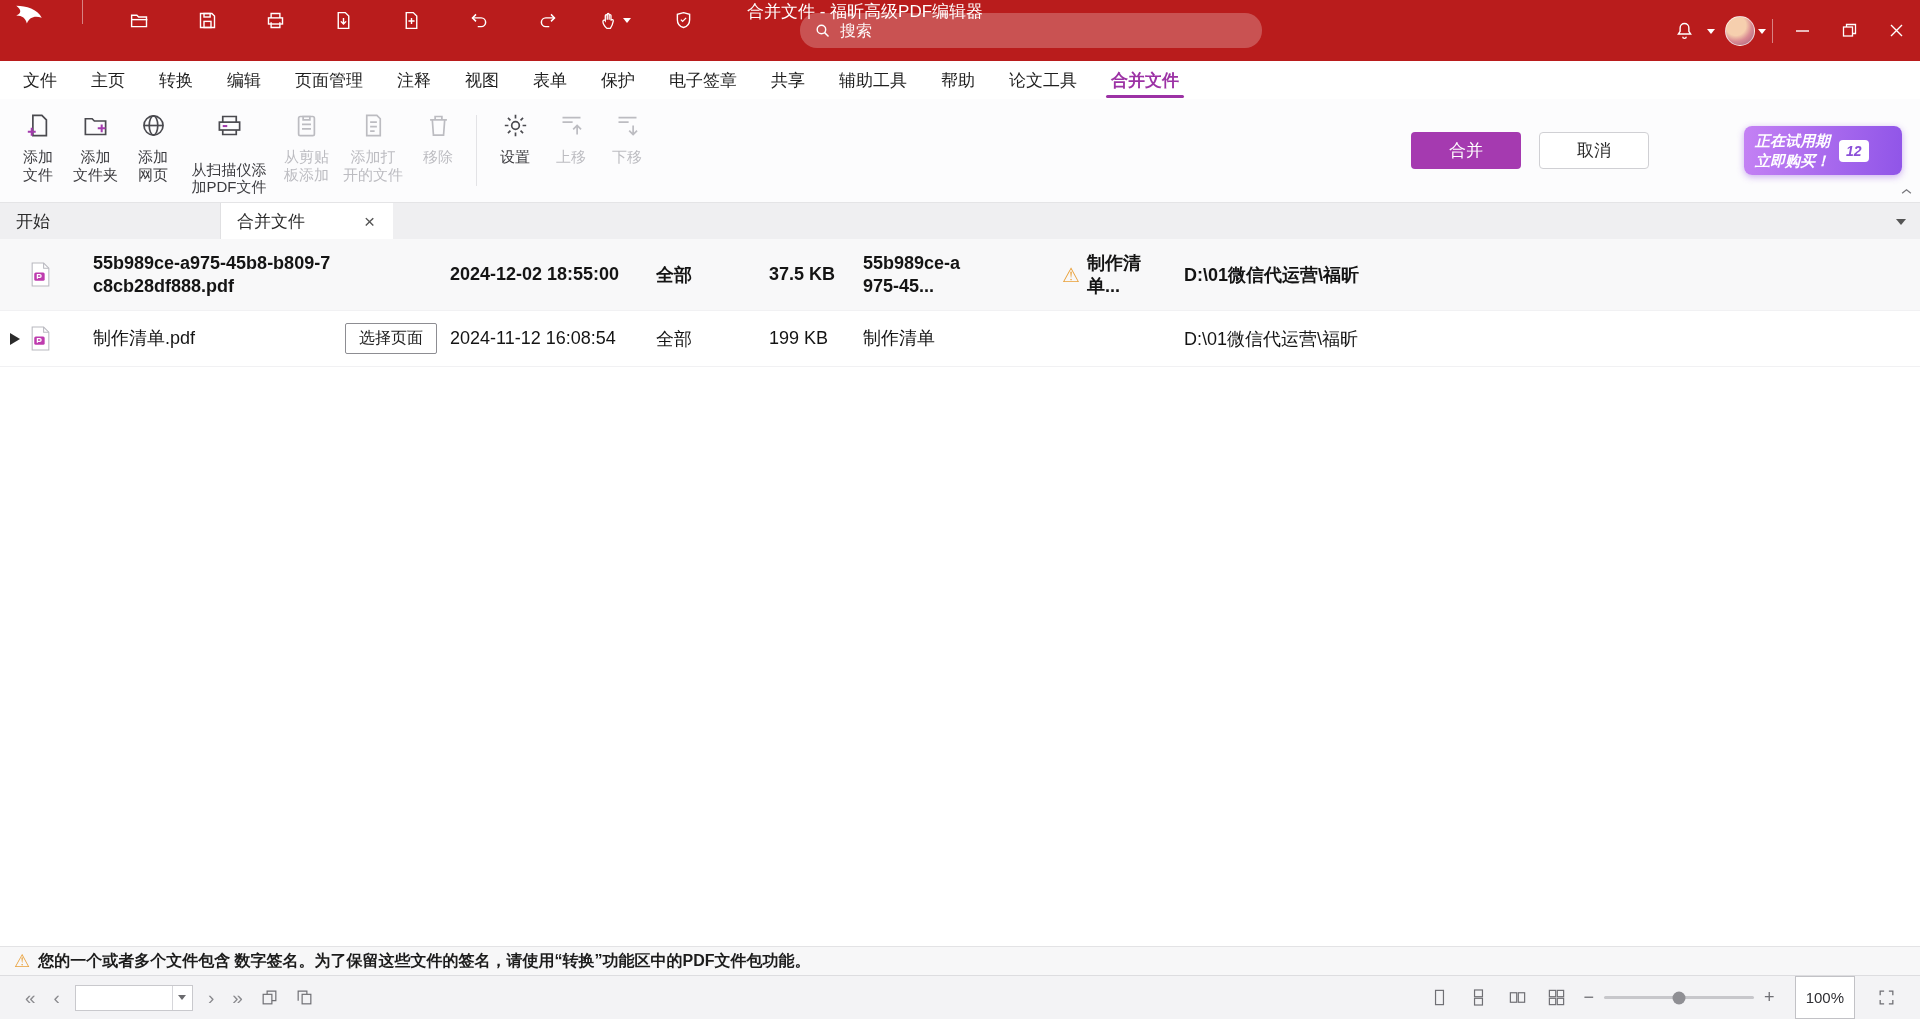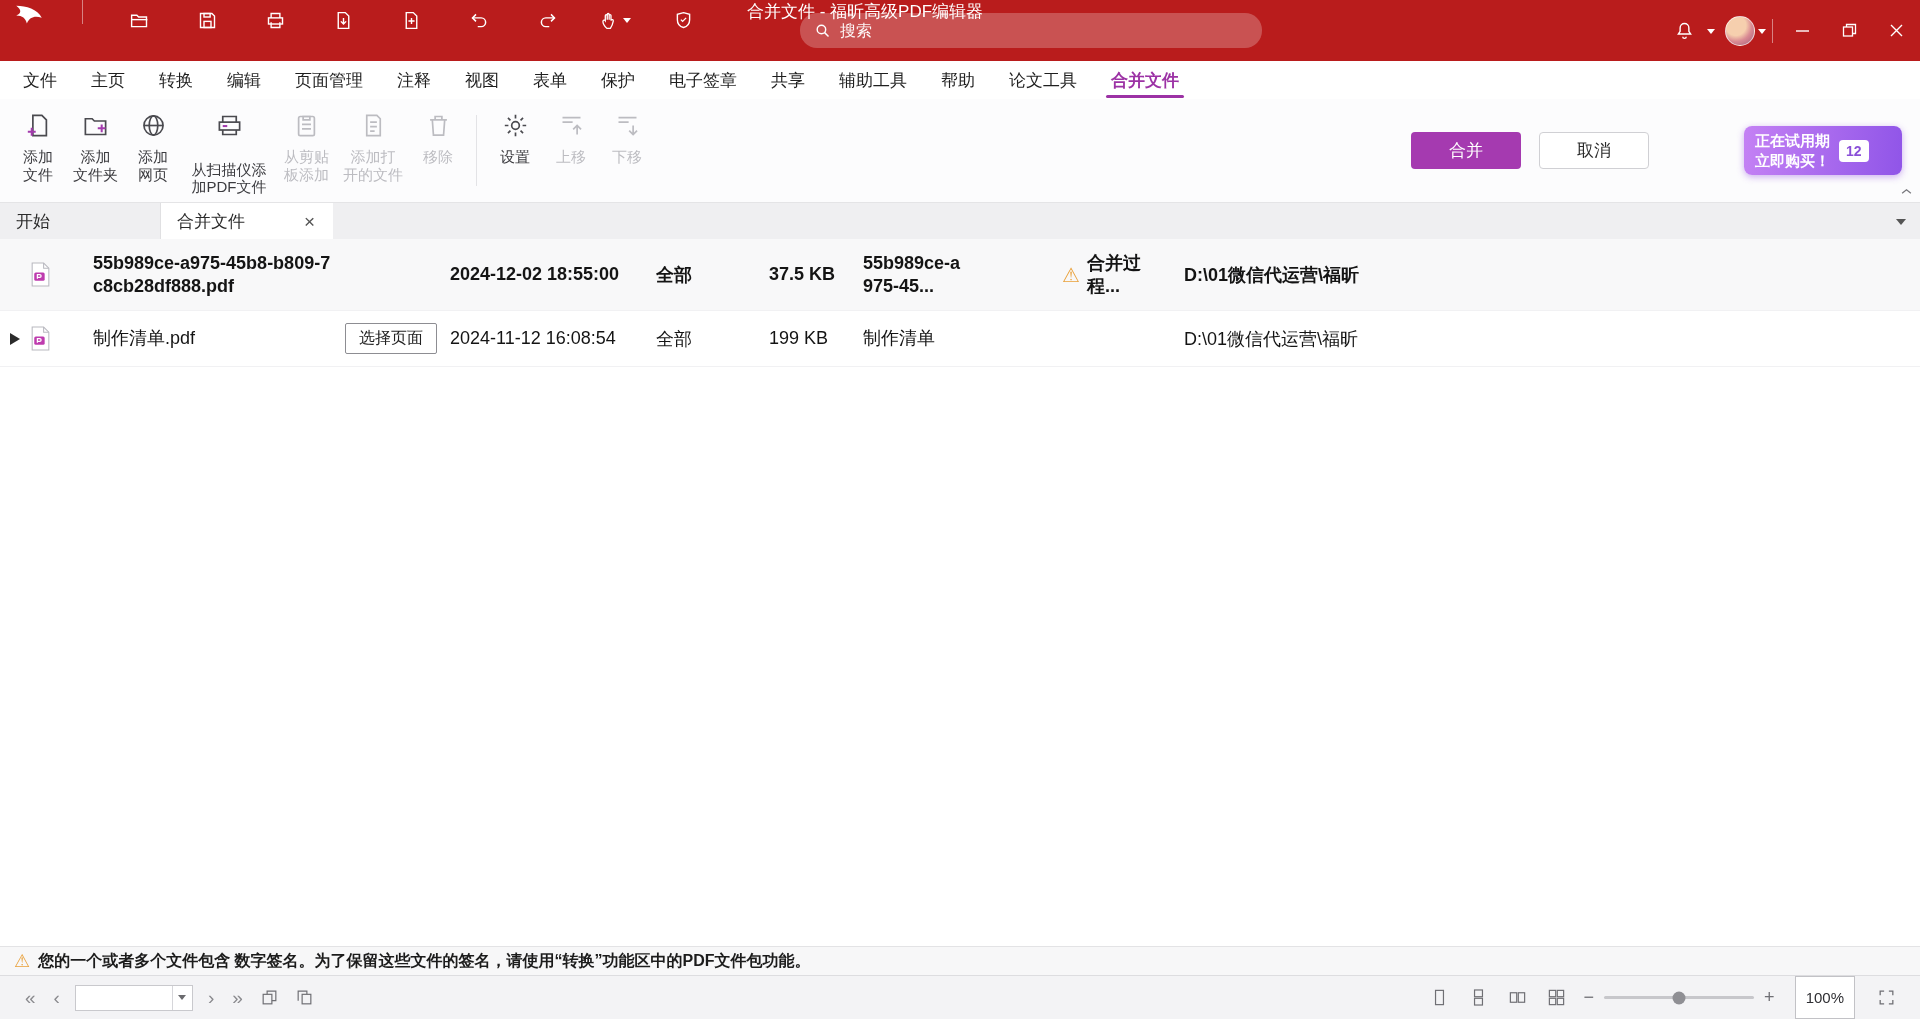--- a/index.html
+++ b/index.html
@@ -49,30 +49,30 @@
   .rb-btn.disabled { color:#bcbcc1; }
   .rb-btn svg { width:27px; height:27px; flex:0 0 auto; }
   .rb-sep { width:1px; background:#e3e3e6; margin:16px 10px; }
   .btn-merge,.btn-cancel { align-self:center; width:110px; height:37px; border-radius:4px;
     display:flex; align-items:center; justify-content:center; font-size:17px; }
   .btn-merge { background:#A53AB0; color:#fff; margin-left:auto; }
   .btn-cancel { background:#fff; border:1px solid #d0d0d4; color:#2b2b2b; margin-left:18px; }
   .trial { align-self:center; margin-left:95px; margin-right:4px; min-width:158px; height:49px;
     border-radius:8px; background:linear-gradient(95deg,#C481F4 0%,#9055E8 100%);
     color:#fff; display:flex; align-items:center; padding:0 11px; gap:9px;
-    box-shadow:0 2px 7px rgba(146,80,225,.45); }
+    box-shadow:0 2px 7px rgba(146,80,225,.45);font-style:italic; }
   .trial-lines { font-size:15px; font-weight:700; line-height:1.3; white-space:nowrap; }
   .trial-badge { background:#fff; color:#8A4FD8; font-size:14px; font-weight:700;
     padding:3px 7px; border-radius:4px; }
   .ribbon-collapse { position:absolute; right:8px; bottom:3px; color:#77777c; }
 
   
   .tabbar { flex:0 0 36px; background:#efeff1; display:flex; align-items:stretch; }
   .doc-tab { display:flex; align-items:center; padding:0 16px; font-size:17px; color:#2b2b2b; }
-  .doc-tab.start { width:161px; border-right:1px solid #e0e0e2; }
+  .doc-tab.start { width:221px; border-right:1px solid #e0e0e2; }
   .doc-tab.active { background:#fff; width:172px; justify-content:space-between; }
   .tab-close { font-size:19px; color:#555; line-height:1; padding:0 2px; }
   .tab-caret { margin-left:auto; margin-right:14px; align-self:center;
     width:0; height:0; border:5px solid transparent; border-top:6px solid #555; margin-top:6px; }
 
   
   .content { flex:1; display:flex; flex-direction:column; background:#fff; overflow:hidden; }
   .trow { display:grid;
     grid-template-columns:93px 252px 105px 206px 113px 94px 116px 83px 122px 1fr;
     align-items:center; }
@@ -381,21 +381,21 @@
       </div>
       <div class="cell name-cell">55b989ce-a975-45b8-b809-7c8cb28df888.pdf</div>
       <div class="cell"></div>
       <div class="cell">2024-12-02 18:55:00</div>
       <div class="cell">全部</div>
       <div class="cell">37.5 KB</div>
       <div class="cell bm-cell">55b989ce-a975-45...</div>
       <div class="cell"></div>
       <div class="cell warn-cell">
         <span class="warn-glyph">⚠</span>
-        <span class="warn-text">合并过程...</span>
+        <span class="warn-text">制作清单...</span>
       </div>
       <div class="cell">D:\01微信代运营\福昕</div>
     </div>
 
     <div class="trow row row-2">
       <div class="cell lead">
         <span class="expander-slot">
             <span class="expander"></span>
           </span>
         <span class="pdf-icon">

